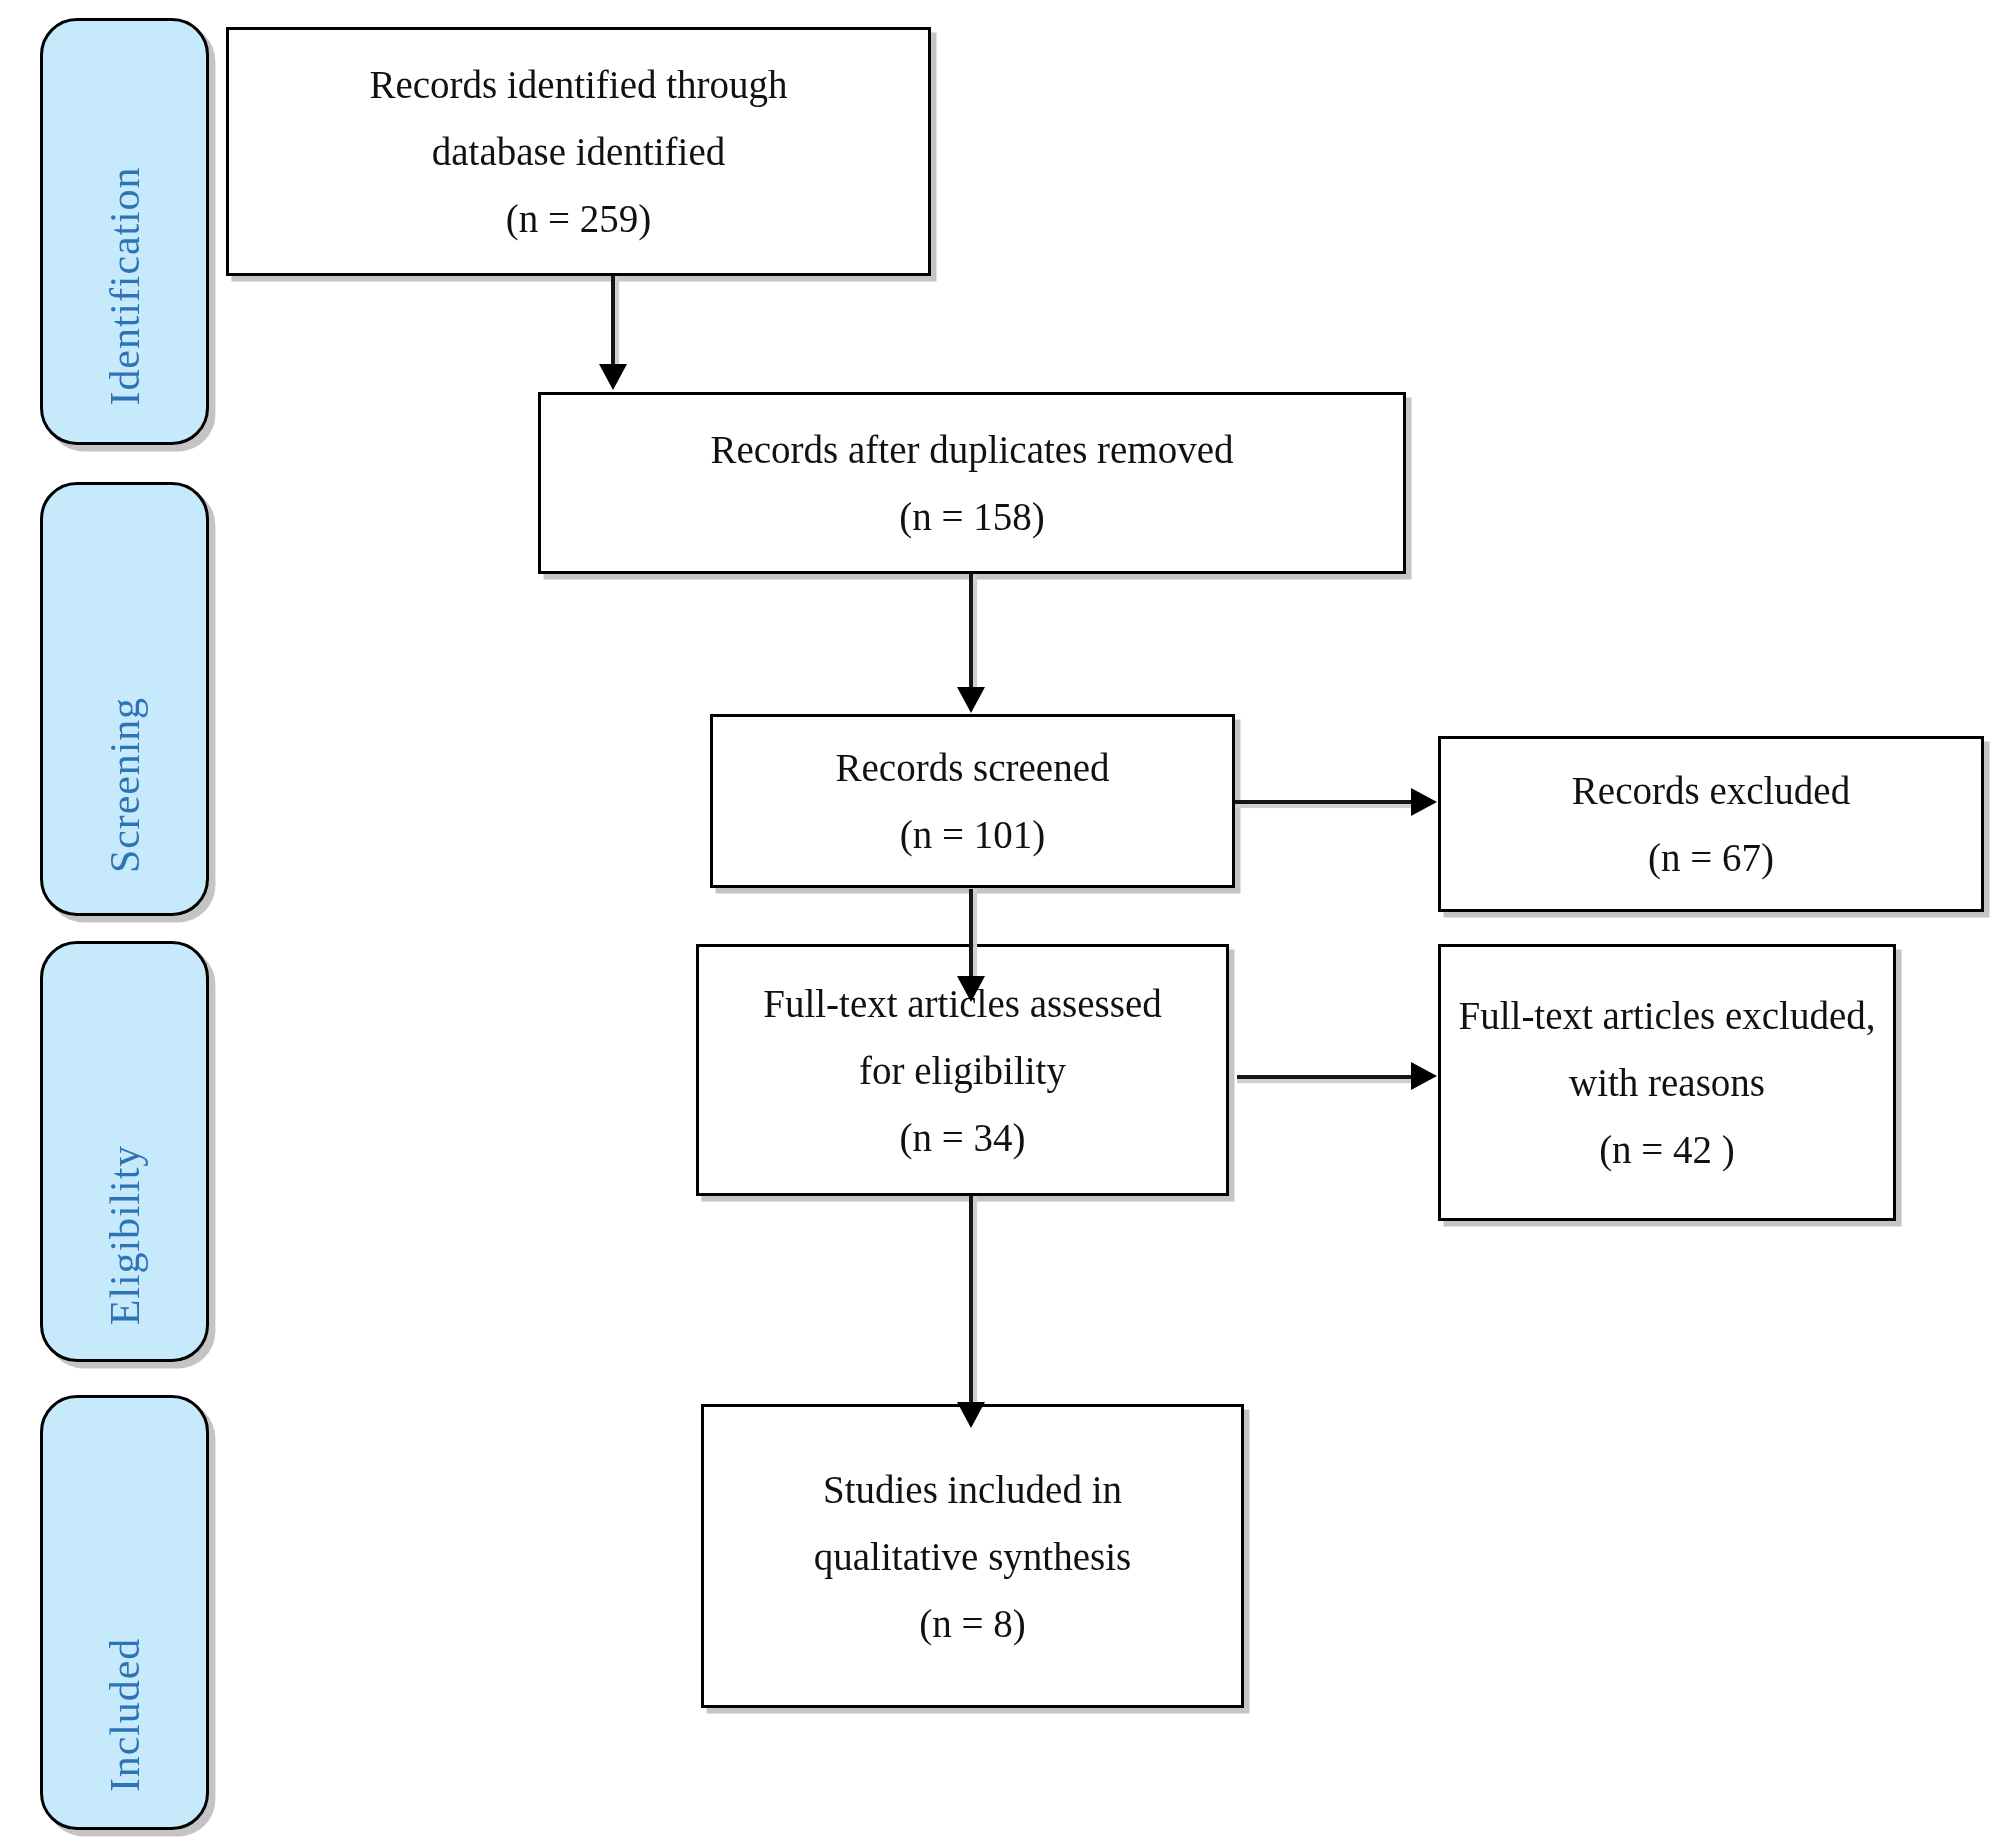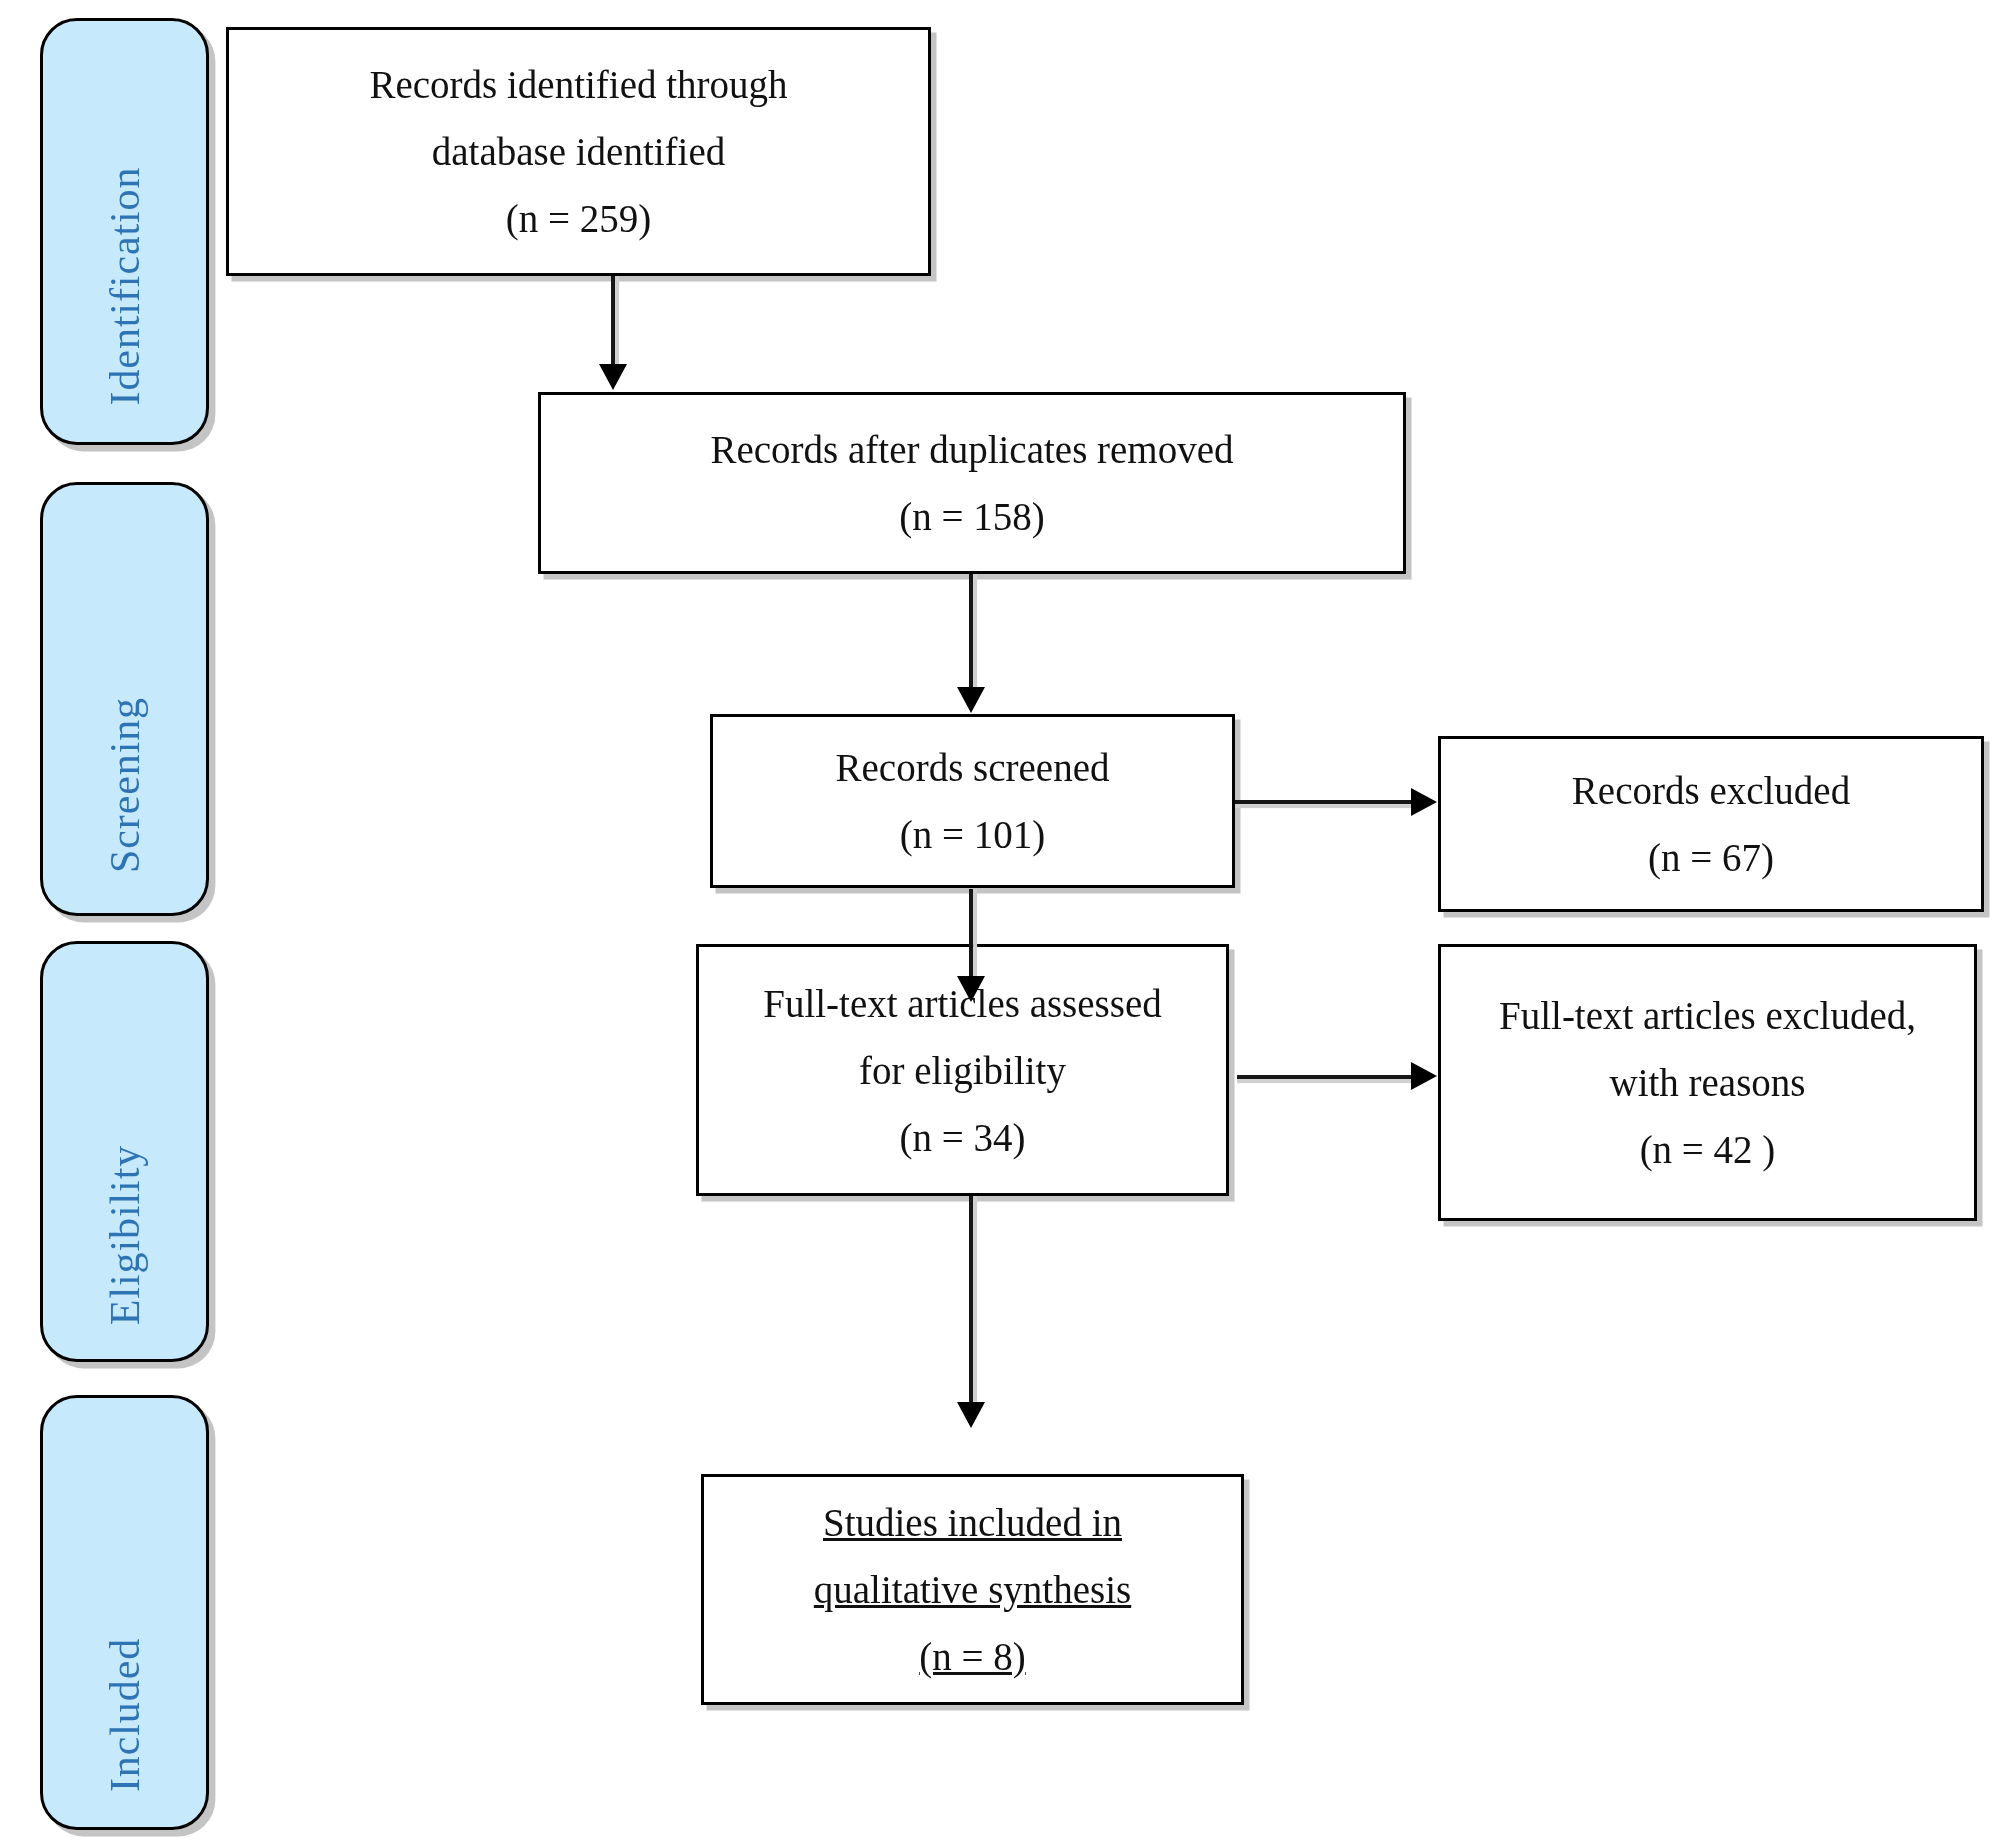--- a/index.html
+++ b/index.html
@@ -94,27 +94,27 @@
     <div>Records excluded</div>
     <div>(n = 67)</div>
   </div>
 
   <div class="fbox" style="left:696px;top:944px;width:533px;height:252px;">
     <div>Full-text articles assessed</div>
     <div>for eligibility</div>
     <div>(n = 34)</div>
   </div>
 
-  <div class="fbox" style="left:1438px;top:944px;width:539px;height:277px;">
+  <div class="fbox" style="left:1438px;top:944px;width:458px;height:277px;">
     <div>Full-text articles excluded,</div>
     <div>with reasons</div>
     <div>(n = 42 )</div>
   </div>
 
-  <div class="fbox" style="left:701px;top:1474px;width:543px;height:231px;text-decoration:underline;">
+  <div class="fbox" style="left:701px;top:1404px;width:543px;height:304px;">
     <div>Studies included in</div>
     <div>qualitative synthesis</div>
     <div>(n = 8)</div>
   </div>
 
   <div>
     <div class="vline" style="left:611px;top:276px;height:89px;"></div>
     <div class="head-down" style="left:599px;top:364px;"></div>
   </div>
 

